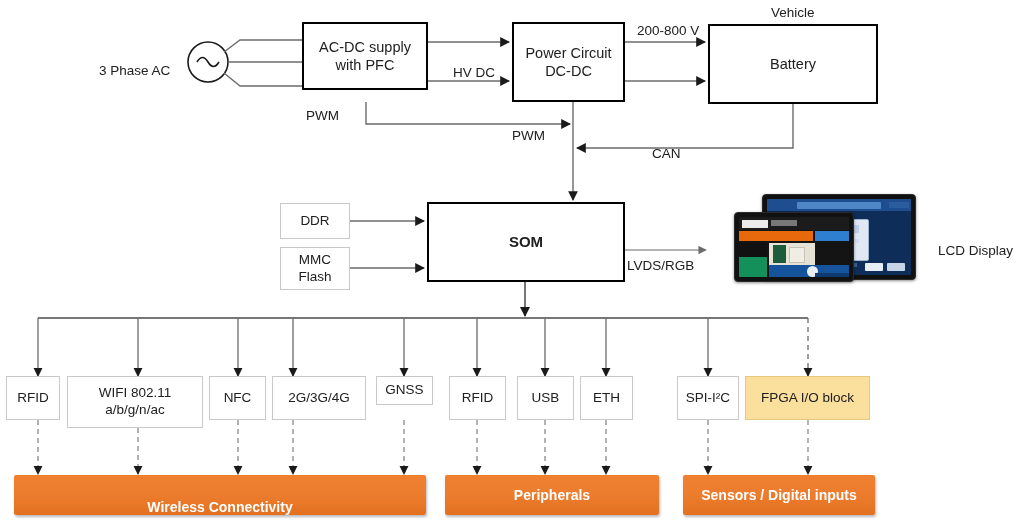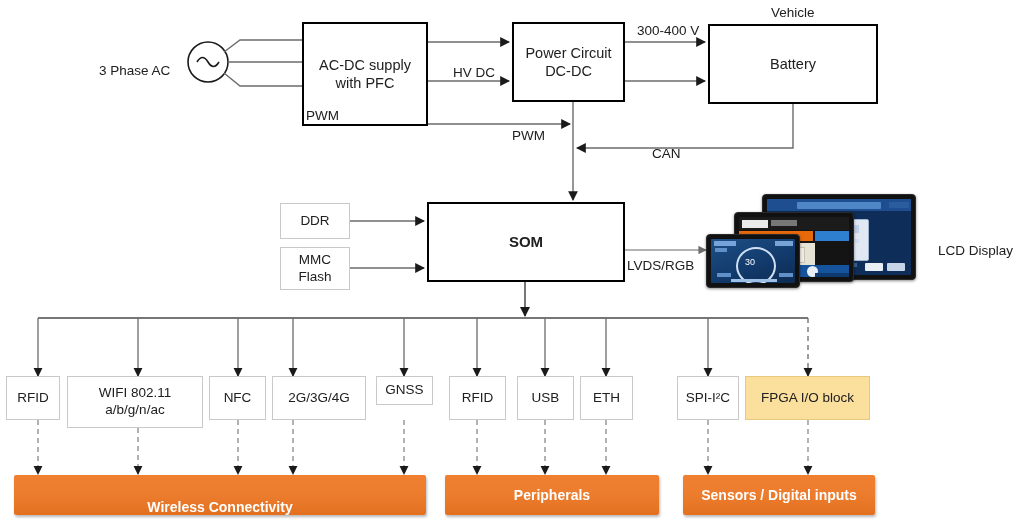--- a/index.html
+++ b/index.html
@@ -111,21 +111,21 @@
     <path d="M 293 420 L 293 474"></path>
     <path d="M 404 420 L 404 474"></path>
     <path d="M 477 420 L 477 474"></path>
     <path d="M 545 420 L 545 474"></path>
     <path d="M 606 420 L 606 474"></path>
     <path d="M 708 420 L 708 474"></path>
     <path d="M 808 420 L 808 474"></path>
   </g>
 </svg>
 
-<div class="box box-heavy lbl-lg" style="left:302px;top:22px;width:126px;height:104px;">
+<div class="box box-heavy lbl-lg" style="left:302px;top:22px;width:126px;height:68px;">
   <div>
     <div>AC-DC supply</div>
     <div>with PFC</div>
   </div>
 </div>
 
 <div class="box box-heavy lbl-lg" style="left:512px;top:22px;width:113px;height:80px;">
   <div>
     <div>Power Circuit</div>
     <div>DC-DC</div>
@@ -135,21 +135,21 @@
 <div class="box box-heavy lbl-lg" style="left:708px;top:24px;width:170px;height:80px;">
   <span>Battery</span>
 </div>
 
 <span class="lbl lbl-md" style="left:771px;top:5px;">Vehicle</span>
 
 <span class="lbl lbl-md" style="left:99px;top:63px;">3 Phase AC</span>
 
 <span class="lbl lbl-md" style="left:453px;top:23px;margin-top:42px;">HV DC</span>
 
-<span class="lbl lbl-md" style="left:637px;top:23px;">300-400 V</span>
+<span class="lbl lbl-md" style="left:637px;top:23px;">200-800 V</span>
 
 <span class="lbl lbl-md" style="left:306px;top:108px;">PWM</span>
 
 <span class="lbl lbl-md" style="left:512px;top:128px;">PWM</span>
 
 <span class="lbl lbl-md" style="left:652px;top:146px;">CAN</span>
 
 <div class="box box-light lbl-md" style="left:280px;top:203px;width:70px;height:36px;">
   <span>DDR</span>
 </div>
@@ -195,33 +195,20 @@
       <div style="position:absolute;left:34px;top:28px;width:13px;height:18px;background:#1b5d3a;"></div>
       <div style="position:absolute;left:50px;top:30px;width:14px;height:14px;background:#f0ede4;border:1px solid #c8c2b2;"></div>
       <div style="position:absolute;left:0px;top:26px;width:28px;height:34px;background:#111;"></div>
       <div style="position:absolute;left:0px;top:40px;width:28px;height:20px;background:#14915b;"></div>
       <div style="position:absolute;left:30px;top:48px;width:88px;height:14px;background:#15539c;"></div>
       <div style="position:absolute;left:68px;top:49px;width:11px;height:11px;background:#e9eef6;border-radius:50%;"></div>
       <div style="position:absolute;left:76px;top:56px;right:0;height:6px;background:#0d3a70;"></div>
     </div>
   </div>
 
-  <div class="screen" style="left:0px;top:40px;width:92px;height:52px;">
-    <div class="inner" style="background:linear-gradient(160deg,#1d4f86 0%,#12396a 60%,#0d2b52 100%);">
-      <div style="position:absolute;left:3px;top:2px;width:22px;height:5px;background:#76a4d8;"></div>
-      <div style="position:absolute;left:4px;top:9px;width:12px;height:4px;background:#5f90c8;"></div>
-      <div style="position:absolute;left:64px;top:2px;width:18px;height:5px;background:#76a4d8;"></div>
-      <div style="position:absolute;left:25px;top:8px;width:36px;height:34px;border:2px solid #cfe0f2;border-radius:50%;"></div>
-      <div style="position:absolute;left:33px;top:18px;width:20px;height:12px;background:#0f3straight;"></div>
-      <div style="position:absolute;left:34px;top:18px;color:#fff;font-size:9px;font-family:'Liberation Sans',sans-serif;">30</div>
-      <div style="position:absolute;left:6px;top:34px;width:14px;height:4px;background:#5f90c8;"></div>
-      <div style="position:absolute;left:68px;top:34px;width:14px;height:4px;background:#5f90c8;"></div>
-      <div style="position:absolute;left:20px;top:40px;width:46px;height:3px;background:#9dc0e4;"></div>
-    </div>
-  </div>
 </div>
 
 <span class="lbl lbl-md" style="left:938px;top:243px;">LCD  Display</span>
 
 <div class="box box-light lbl-md" style="left:6px;top:376px;width:54px;height:44px;">
   <span>RFID</span>
 </div>
 
 <div class="box box-light lbl-md" style="left:67px;top:376px;width:136px;height:52px;">
   <div>

